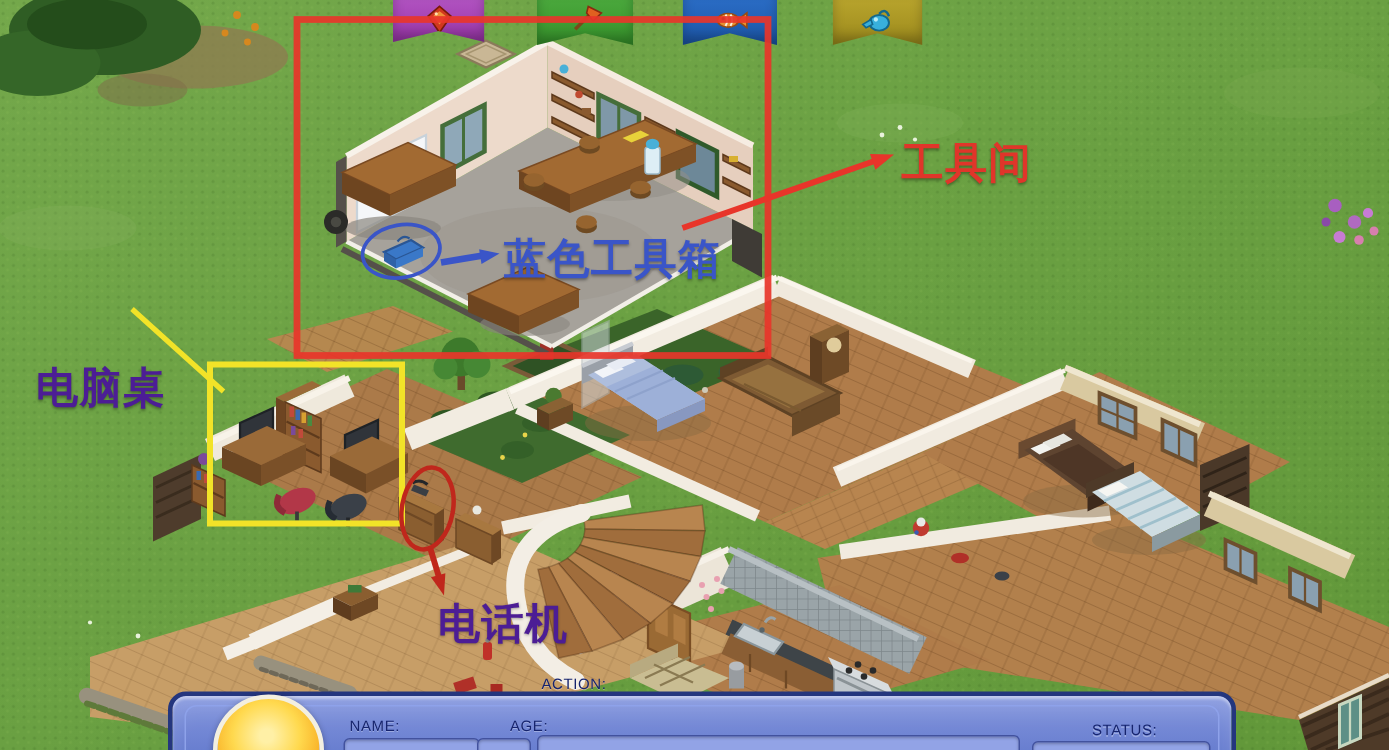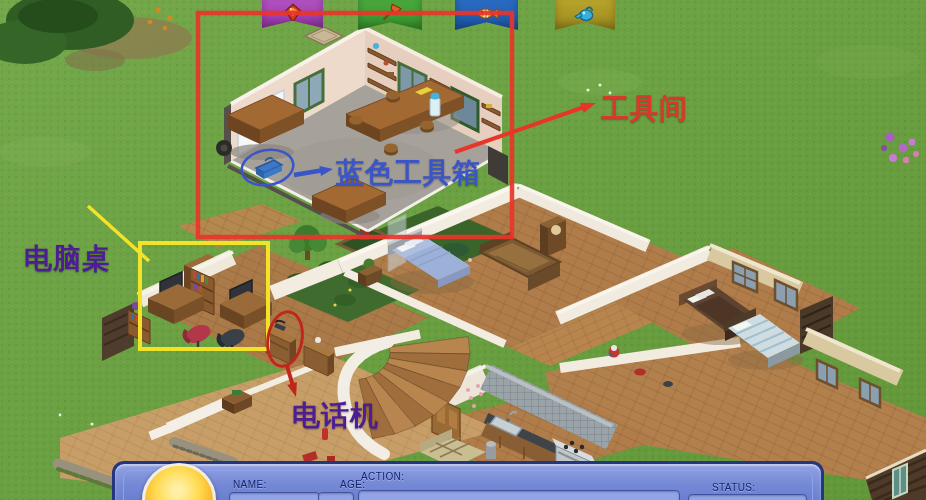--- a/index.html
+++ b/index.html
@@ -29,22 +29,22 @@
   #hud{position:absolute;left:112px;top:461px;width:706px;height:55px;z-index:4;
        background:linear-gradient(#8496de,#5a72c8);
        border:3px solid #24367e;border-radius:12px;
        box-shadow:inset 0 2px 2px rgba(255,255,255,.45), inset 0 10px 14px rgba(255,255,255,.12);}
   #hud .inner{position:absolute;left:8px;top:6px;right:8px;bottom:4px;
        border:1px solid #8ea2ea;border-radius:8px;}
   .hud-label{position:absolute;color:#16246e;font-weight:normal;font-size:10px;
        letter-spacing:.4px;text-shadow:0 1px 0 rgba(255,255,255,.3);z-index:5;}
   #lbl-name  {left:233px;top:479px;}
   #lbl-age   {left:340px;top:479px;}
-  #lbl-action{left:361px;top:471px;}
-  #lbl-status{left:712px;top:482px;}
+  #lbl-action{left:361px;top:451px;}
+  #lbl-status{left:728px;top:482px;}
   .hud-box{position:absolute;background:#92a3e6;border:1px solid #42529e;border-radius:4px;
        box-shadow:inset 0 1px 2px rgba(0,0,0,.25);z-index:5;color:#1a2a6a;font-size:9px;
        padding-left:3px;overflow:hidden;}
   #box-name  {left:229px;top:492px;width:86px;height:12px;}
   #box-age   {left:318px;top:492px;width:31px;height:12px;}
   #box-action{left:358px;top:490px;width:317px;height:13px;}
   #box-status{left:688px;top:494px;width:114px;height:10px;}
   #sun{position:absolute;left:142px;top:463px;width:68px;height:68px;border-radius:50%;
        z-index:5;border:3px solid #f3efe0;
        background:radial-gradient(circle at 48% 36%, #fff0a6 8%, #ffd94e 40%, #f7a91f 72%, #e88c00 95%);

